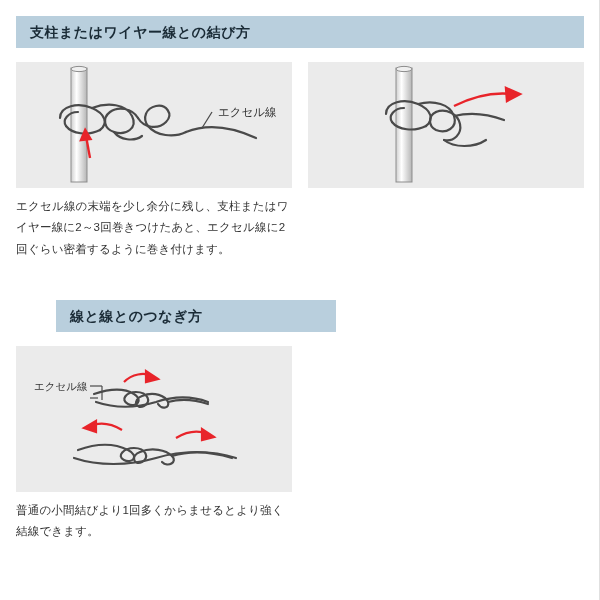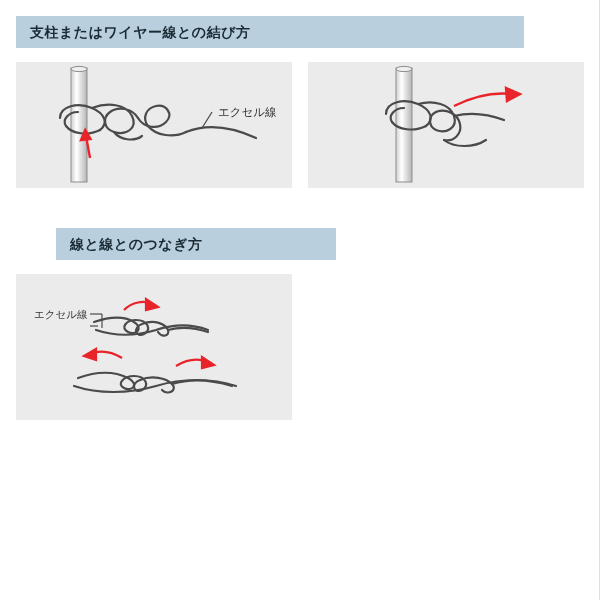--- a/index.html
+++ b/index.html
@@ -38,21 +38,21 @@
     color: #1a2b36;
     font-size: 14px;
     font-weight: bold;
     line-height: 32px;
     height: 32px;
     padding: 0 14px;
     box-sizing: border-box;
     letter-spacing: 0.5px;
   }
   .heading-wide {
-    width: 508px;
+    width: 568px;
   }
   .heading-narrow {
     width: 280px;
     margin-left: 40px;
   }
   .cols {
     display: flex;
     gap: 16px;
     margin-top: 14px;
   }
@@ -126,20 +126,21 @@
               <line x1="74" y1="96" x2="70" y2="74"></line>
               <polygon points="69.2,68 65,78 74.5,77"></polygon>
             </g>
 
             <g stroke="#4a4a4a" stroke-width="1.3" fill="none">
               <line x1="196" y1="50" x2="186" y2="66"></line>
             </g>
             <text x="202" y="54" font-family="Liberation Sans, sans-serif" font-size="11.5" fill="#333333">エクセル線</text>
           </svg>
         </div>
+        <div class="caption">エクセル線の末端を少し余分に残し、支柱またはワイヤー線に2～3回巻きつけたあと、エクセル線に2回ぐらい密着するように巻き付けます。</div>
       </div>
 
       <div class="col">
         <div class="figure">
           <svg width="276" height="126" viewBox="0 0 276 126">
             <rect x="88" y="6" width="16" height="114" fill="url(#poleGrad)" stroke="#8d8d8d" stroke-width="1"></rect>
             <ellipse cx="96" cy="7" rx="8" ry="2.6" fill="#efefef" stroke="#8d8d8d" stroke-width="1"></ellipse>
 
             <g fill="none" stroke="#4a4a4a" stroke-width="2.2" stroke-linecap="round">
               <path d="M78 52 C78 40, 96 36, 110 42 C124 48, 126 58, 118 64"></path>
@@ -197,15 +198,16 @@
           </g>
 
           <g stroke="#e8242a" stroke-width="2.2" fill="#e8242a">
             <path d="M106 84 C96 78, 84 76, 74 80" fill="none"></path>
             <polygon points="68,82 80,75 80,86"></polygon>
             <path d="M160 92 C170 86, 182 84, 192 88" fill="none"></path>
             <polygon points="198,91 186,83 186,94"></polygon>
           </g>
         </svg>
       </div>
+      <div class="caption">普通の小間結びより1回多くからませるとより強く結線できます。</div>
     </div>
   </div>
 </div>
 
 </body></html>

